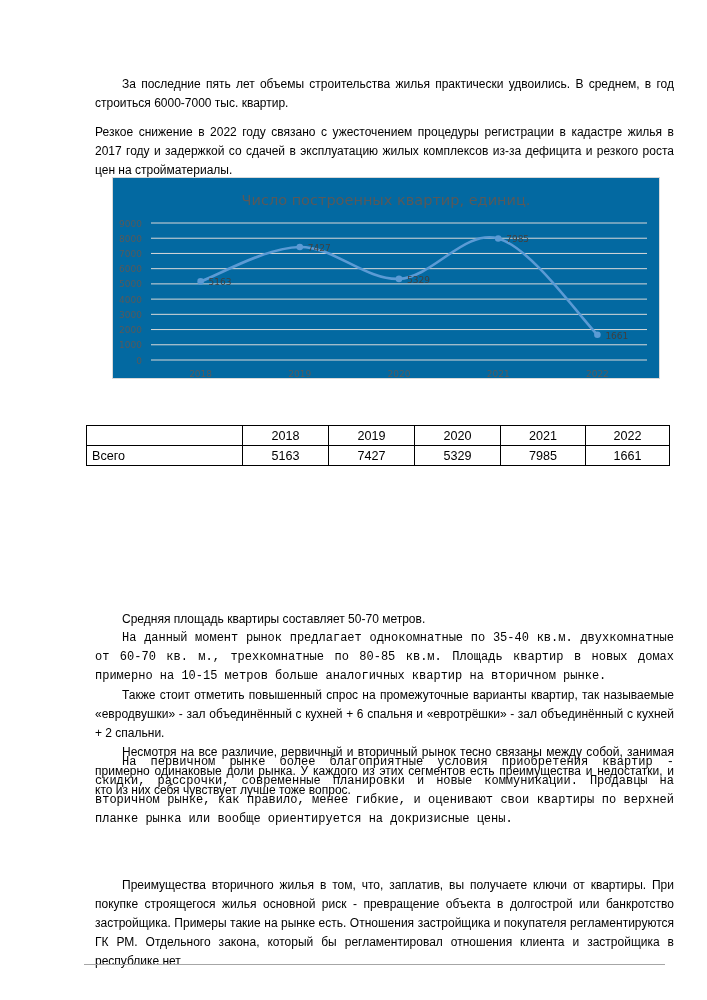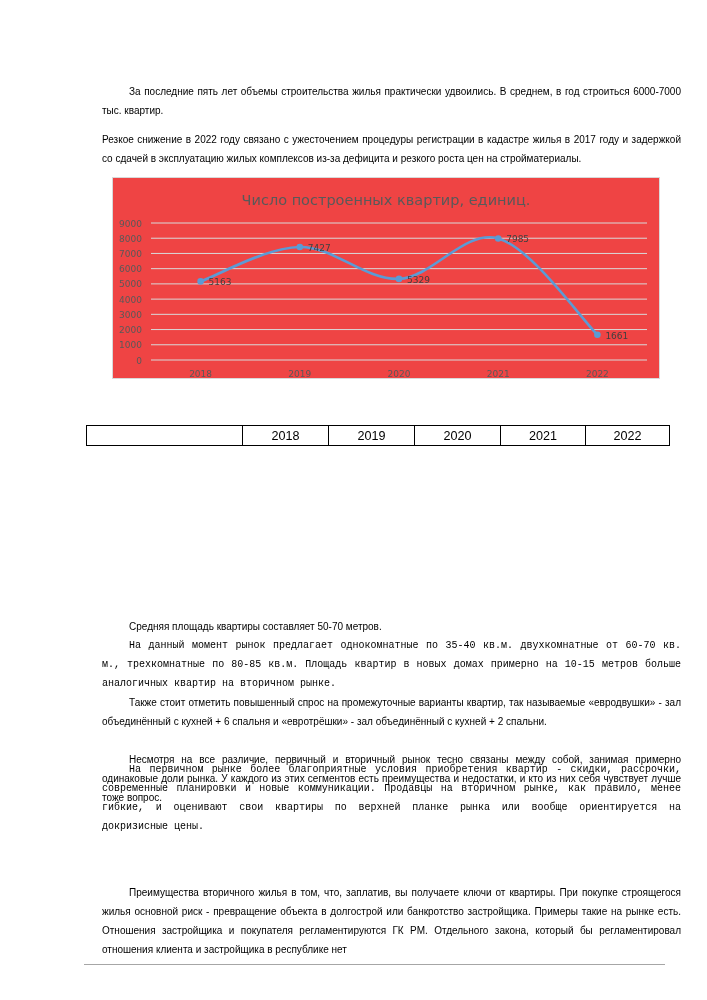--- a/index.html
+++ b/index.html
@@ -1,22 +1,22 @@
 <!DOCTYPE html>
 <html><head>
 <meta charset="utf-8">
 <style>
   html, body { margin:0; padding:0; background:#ffffff; }
   body { width:707px; height:1000px; position:relative; overflow:hidden;
          font-family:"Liberation Sans", sans-serif; color:#000; }
-  .para { position:absolute; left:86px; width:579px; font-size:10px; line-height:19px;
-          text-align:justify; margin:16px; }
+  .para { position:absolute; left:86px; width:579px; font-size:12px; line-height:19px;
+          text-align:justify; margin:9px; }
   .indent { text-indent:27px; }
   .chart-frame { position:absolute; left:112px; top:177px; width:546px; height:200px;
-                 border:1px solid #d9d9d9; background:#ef4444;text-align:center; }
+                 border:1px solid #d9d9d9; background:#0369a1;text-align:center; }
   #chart-svg { position:absolute; left:0; top:0; }
   .doc-table { position:absolute; left:86px; top:425px; border-collapse:collapse;
                font-size:12.6px; }
   .doc-table td { border:1px solid #000; padding:0 5px; }
   .doc-table td.num { text-align:center; }
   .doc-table tr.r1 td, .doc-table tr.r2 td { height:19px; }
   .doc-table tr.r3 td { height:118px; }
   .bottom-rule { position:absolute; left:84px; top:964px; width:581px; height:0;
                  border-top:1.5px solid #a6a6a6; }
   sup { font-size:8px; }
@@ -82,20 +82,28 @@
 <table class="doc-table">
   <tbody>
       <tr class="r1">
     <td style="width:145px"></td>
     <td class="num" style="width:75px">2018</td>
     <td class="num" style="width:75px">2019</td>
     <td class="num" style="width:75px">2020</td>
     <td class="num" style="width:74px">2021</td>
     <td class="num" style="width:73px">2022</td>
   </tr>
+  <tr class="r2">
+    <td>Всего</td>
+    <td class="num">5163</td>
+    <td class="num">7427</td>
+    <td class="num">5329</td>
+    <td class="num">7985</td>
+    <td class="num">1661</td>
+  </tr>
 </tbody>
   </table>
 
 <p class="para indent" style="top:601px;">Средняя площадь квартиры составляет 50-70 метров.</p>
 <p class="para indent" style="top:620px;font-family:Liberation Mono, monospace;">На данный момент рынок предлагает однокомнатные по 35-40 кв.м. двухкомнатные от 60-70 кв. м., трехкомнатные по 80-85 кв.м. Площадь квартир в новых домах примерно на 10-15 метров больше аналогичных квартир на вторичном рынке.</p>
 <p class="para indent" style="top:677px;">Также стоит отметить повышенный спрос на промежуточные варианты квартир, так называемые «евродвушки» - зал объединённый с кухней + 6 спальня и «евротрёшки» - зал объединённый с кухней + 2 спальни.</p>
 <p class="para indent" style="top:734px;">Несмотря на все различие, первичный и вторичный рынок тесно связаны между собой, занимая примерно одинаковые доли рынка. У каждого из этих сегментов есть преимущества и недостатки, и кто из них себя чувствует лучше тоже вопрос.</p>
 <p class="para indent" style="top:744px;font-family:Liberation Mono, monospace;">На первичном рынке более благоприятные условия приобретения квартир - скидки, рассрочки, современные планировки и новые коммуникации. Продавцы на вторичном рынке, как правило, менее гибкие, и оценивают свои квартиры по верхней планке рынка или вообще ориентируется на докризисные цены.</p>
 <p class="para indent" style="top:867px;">Преимущества вторичного жилья в том, что, заплатив, вы получаете ключи от квартиры. При покупке строящегося жилья основной риск - превращение объекта в долгострой или банкротство застройщика. Примеры такие на рынке есть. Отношения застройщика и покупателя регламентируются ГК РМ. Отдельного закона, который бы регламентировал отношения клиента и застройщика в республике нет</p>
 

